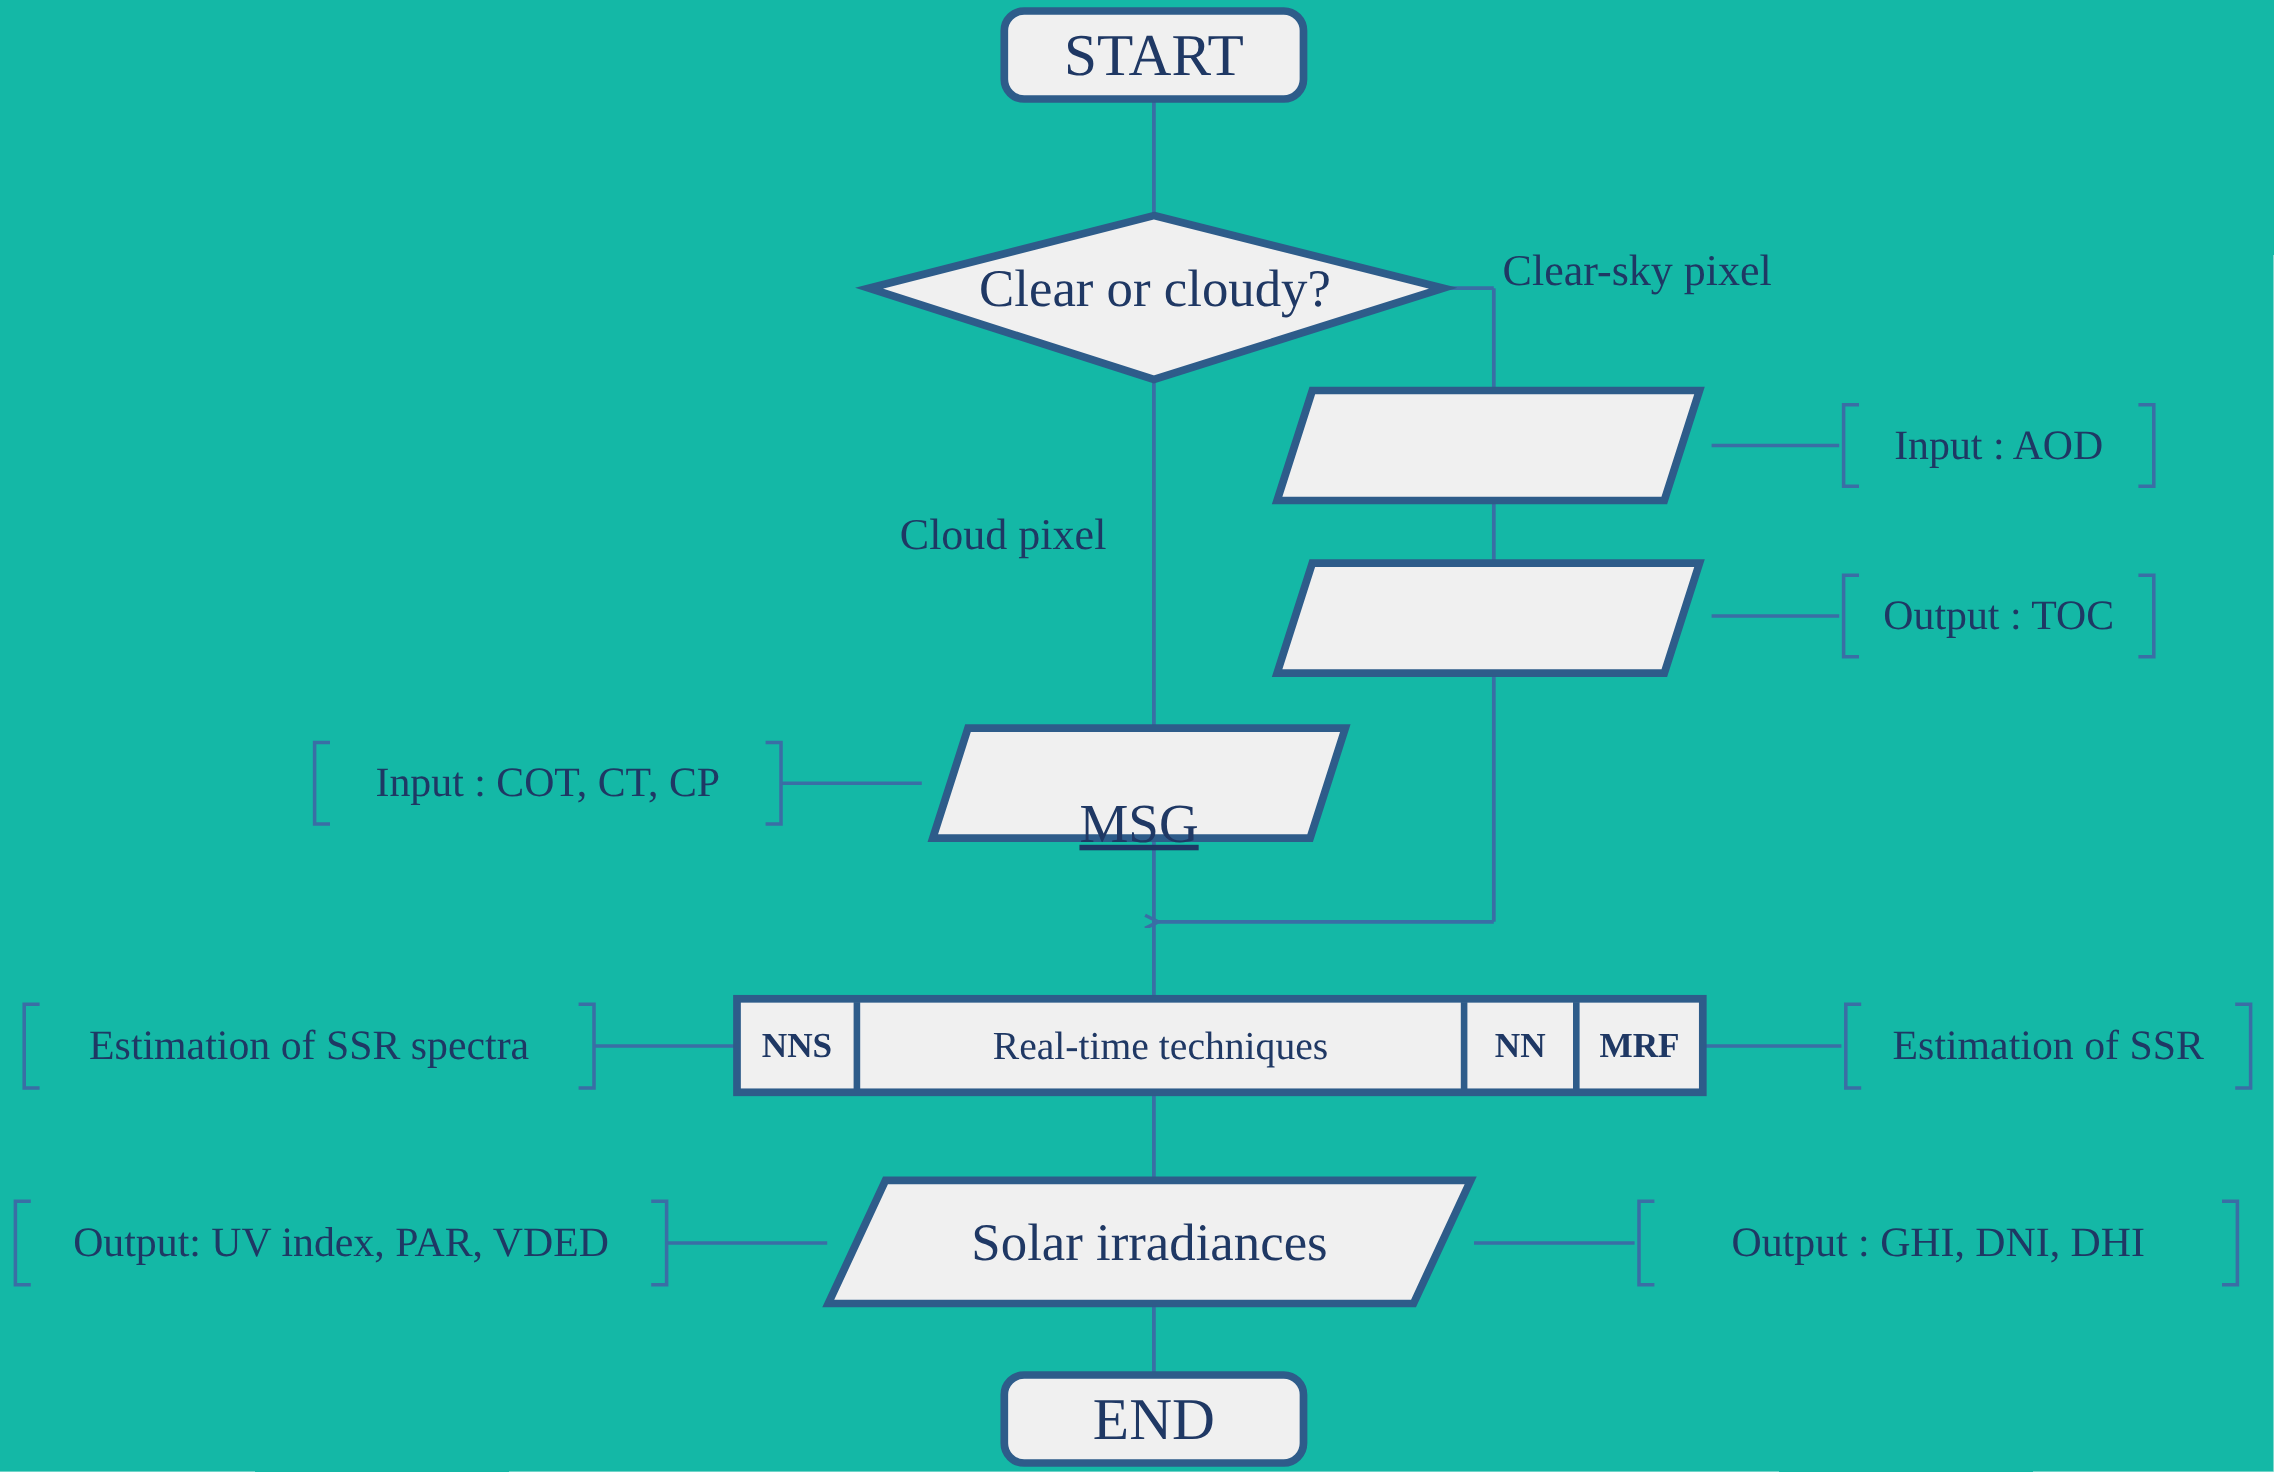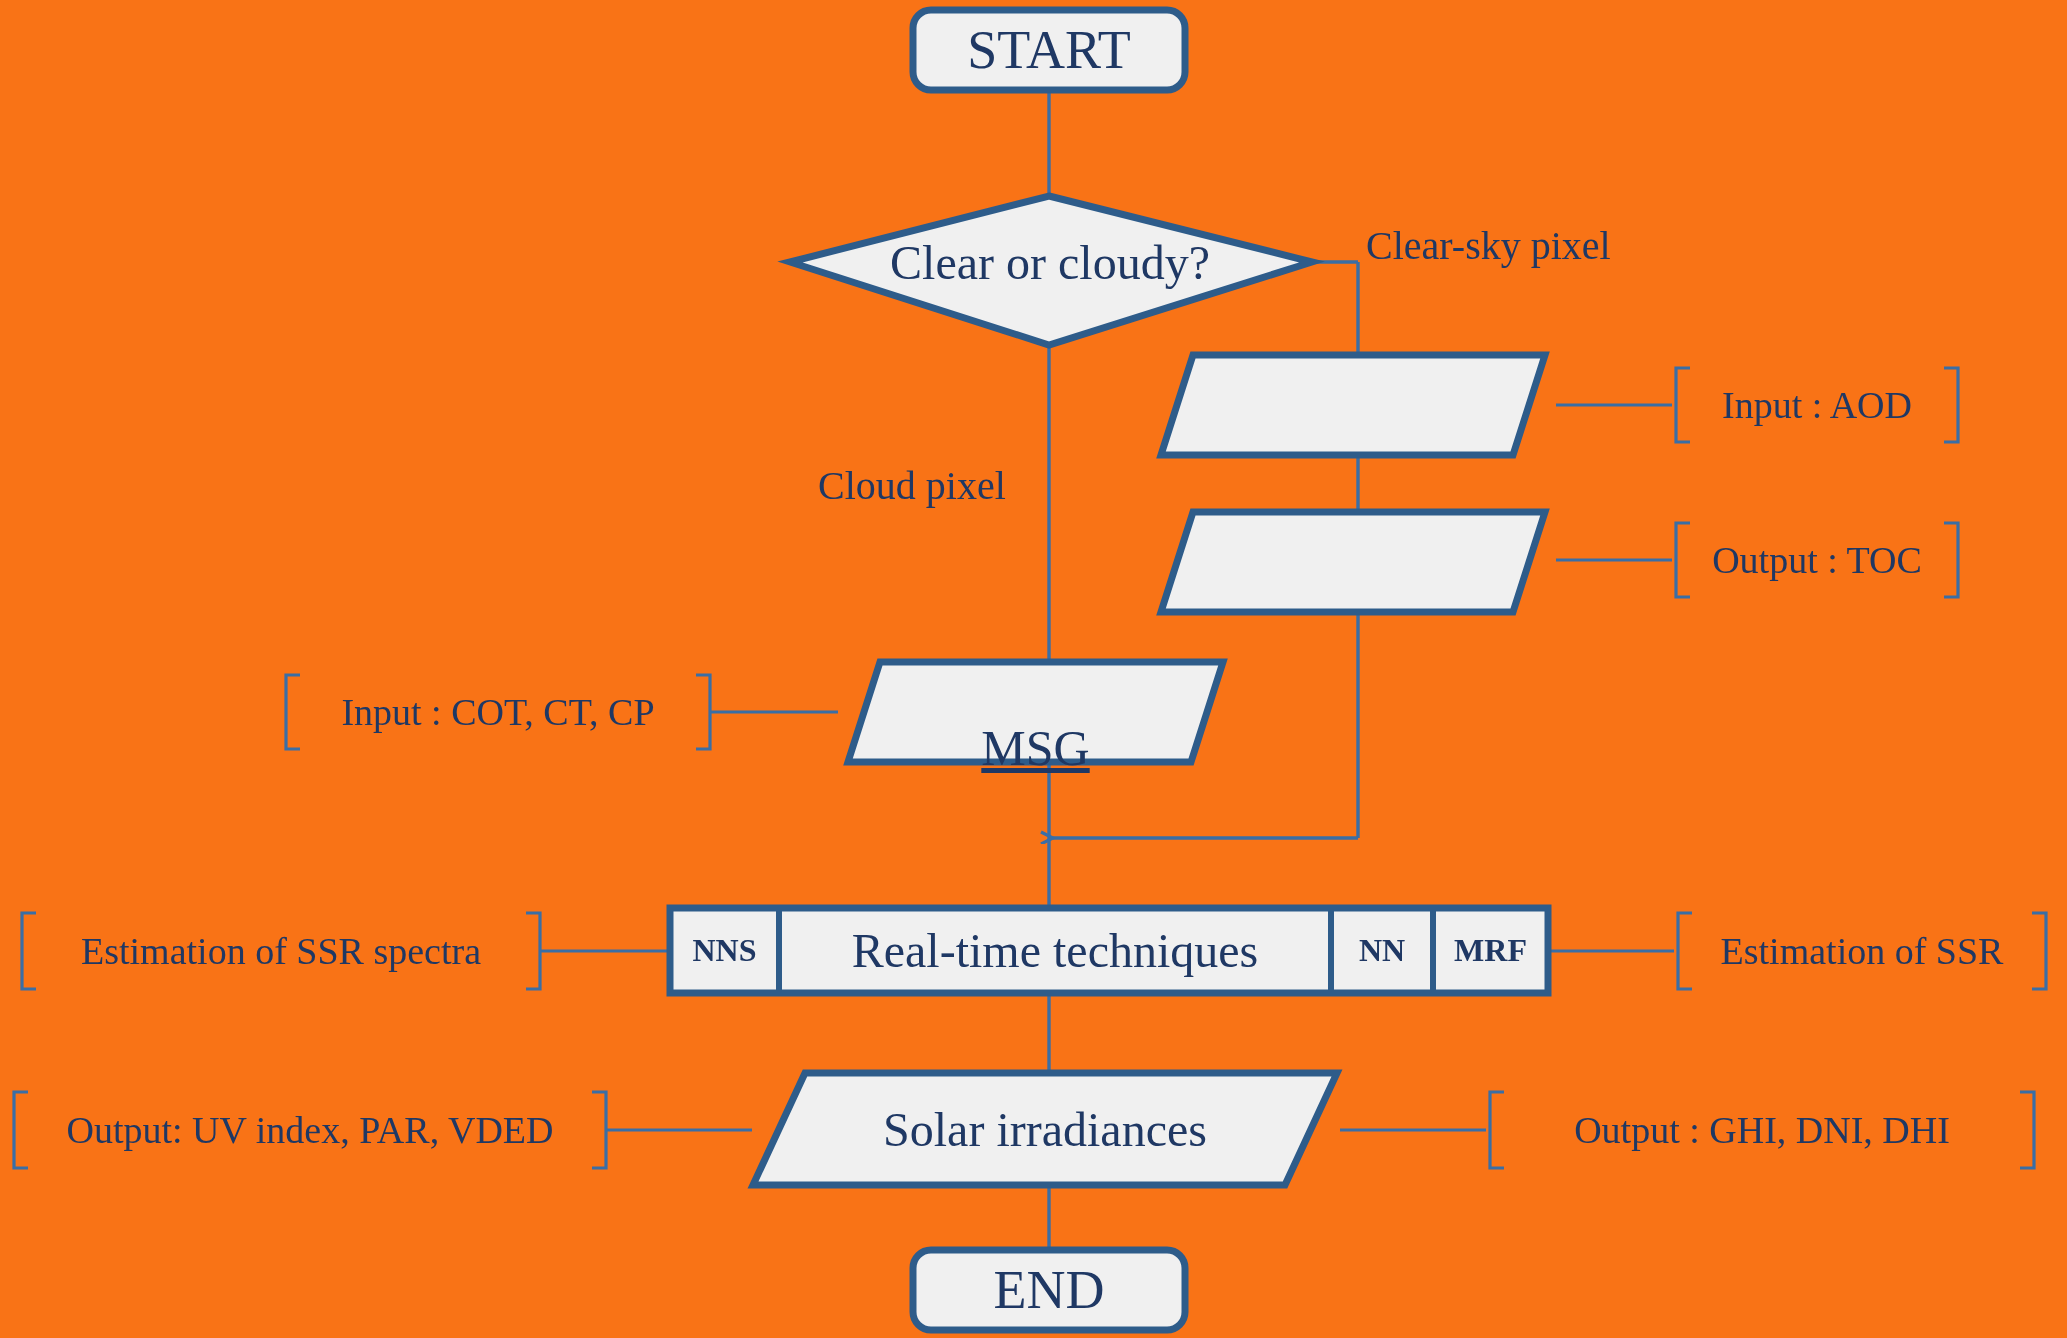--- a/index.html
+++ b/index.html
@@ -7,21 +7,21 @@
     padding: 0;
     background: #ffffff;
   }
   body {
     font-family: "Liberation Serif", "DejaVu Serif", serif;
   }
   #canvas {
     position: relative;
     width: 2067px;
     height: 1338px;
-    background: #f97316;
+    background: #14b8a6;
     overflow: hidden;
   }
   svg.layer {
     position: absolute;
     top: 0;
     left: 0;
     width: 2067px;
     height: 1338px;
     pointer-events: none;
   }
@@ -38,21 +38,21 @@
     align-items: center;
     justify-content: center;
     color: #1f3864;
     white-space: nowrap;
     text-align: center;
   }
   .t-start   { font-size: 54px; }
   .t-end     { font-size: 54px; }
   .t-diamond { font-size: 48px; }
   .t-para    { font-size: 50px; }
-  .t-main    { font-size: 48px; }
+  .t-main    { font-size: 36px; }
   .t-small   { font-size: 32px; font-weight: bold; }
   .t-flow    { font-size: 40px; }
   .t-ann     { font-size: 38px; }
 </style>
 </head>
 <body>
 
 <div id="canvas">
 
   <svg class="layer" viewBox="0 0 2067 1338">

